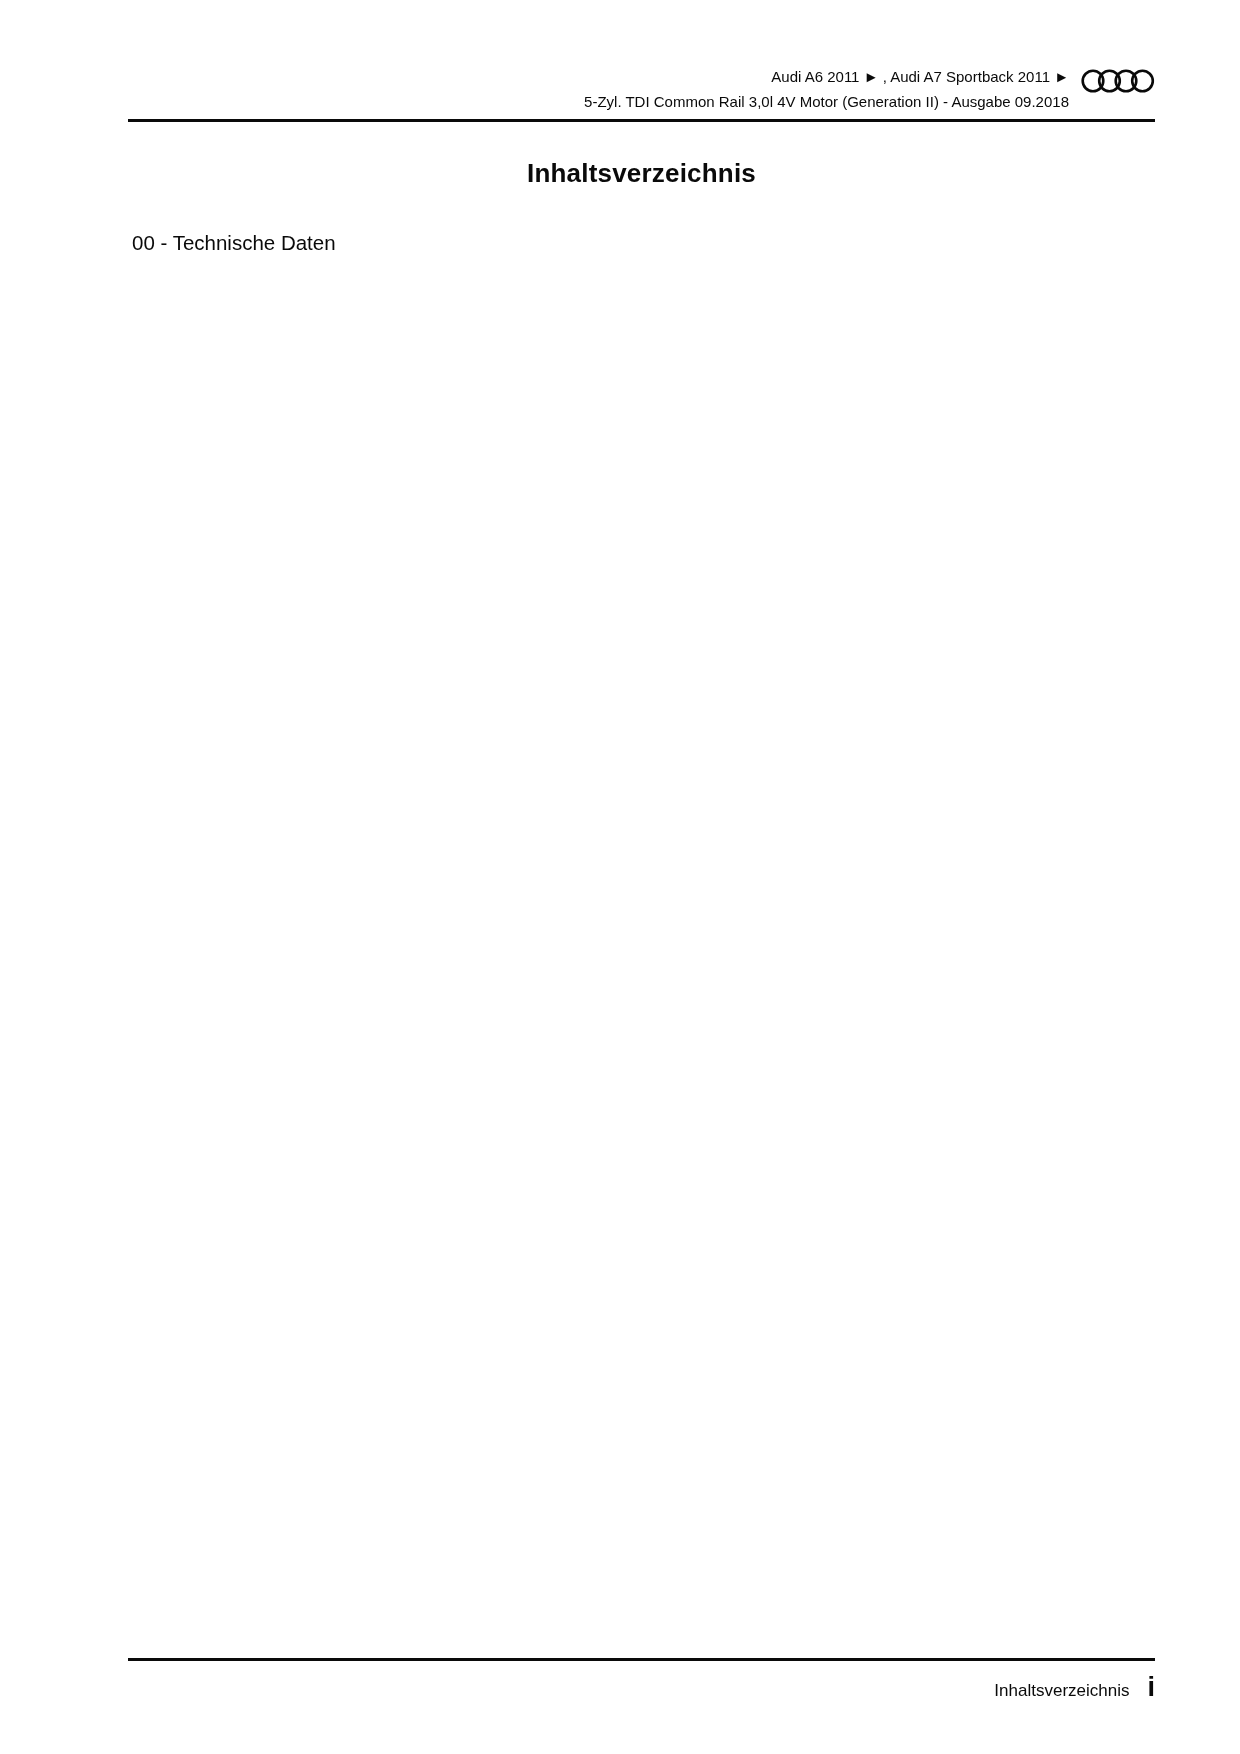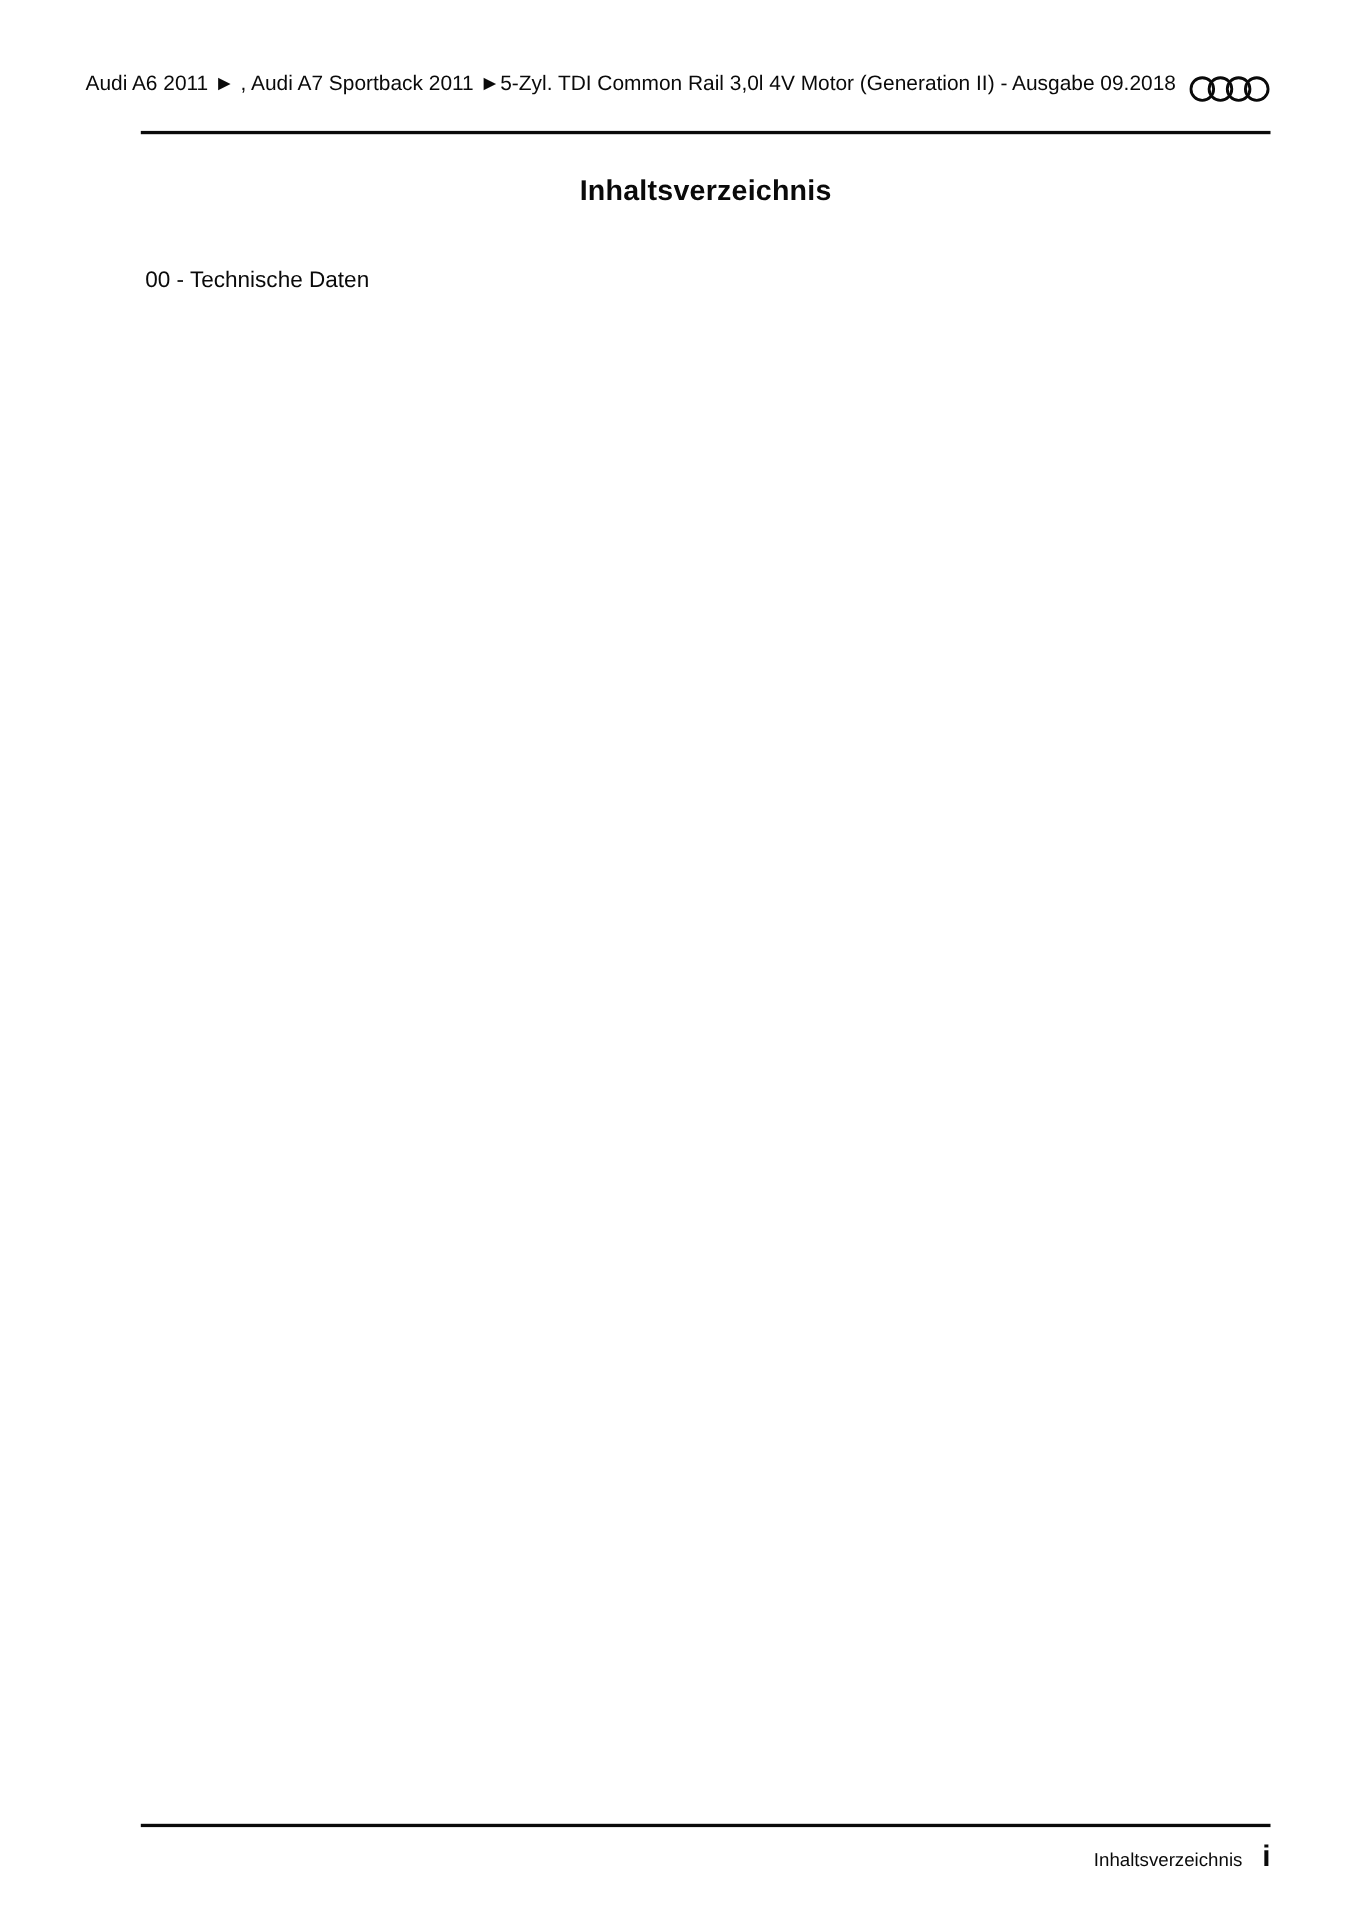--- a/index.html
+++ b/index.html
@@ -18,23 +18,23 @@
   .header {
     position: absolute;
     top: 64px;
     right: 85px;
     display: flex;
     align-items: flex-start;
     gap: 12px;
   }
   .header-text {
     display: flex;
-    flex-direction: row;
+    flex-direction: column;
     align-items: flex-end;
-    font-size: 19px;
+    font-size: 15px;
     line-height: 25px;
     white-space: nowrap;
   }
   .audi-logo { margin-top: 3px; }
   .header-rule {
     position: absolute;
     top: 119px;
     left: 128px;
     right: 85px;
     height: 3px;
@@ -59,21 +59,21 @@
     top: 210px;
     left: 128px;
     right: 85px;
   }
   .row {
     display: flex;
     align-items: baseline;
     font-size: 17px;
     line-height: 22px;
   }
-  .row .label { white-space: nowrap; margin-top: 12px; }
+  .row .label { white-space: nowrap; }
   .row .page { min-width: 52px; text-align: right; flex: 0 0 auto; }
 
   .row.chapter {
     font-size: 20.5px;
     line-height: 26px;
     margin-top: 20px;
     margin-bottom: 8px;
     padding-left: 4px;
   }
 

